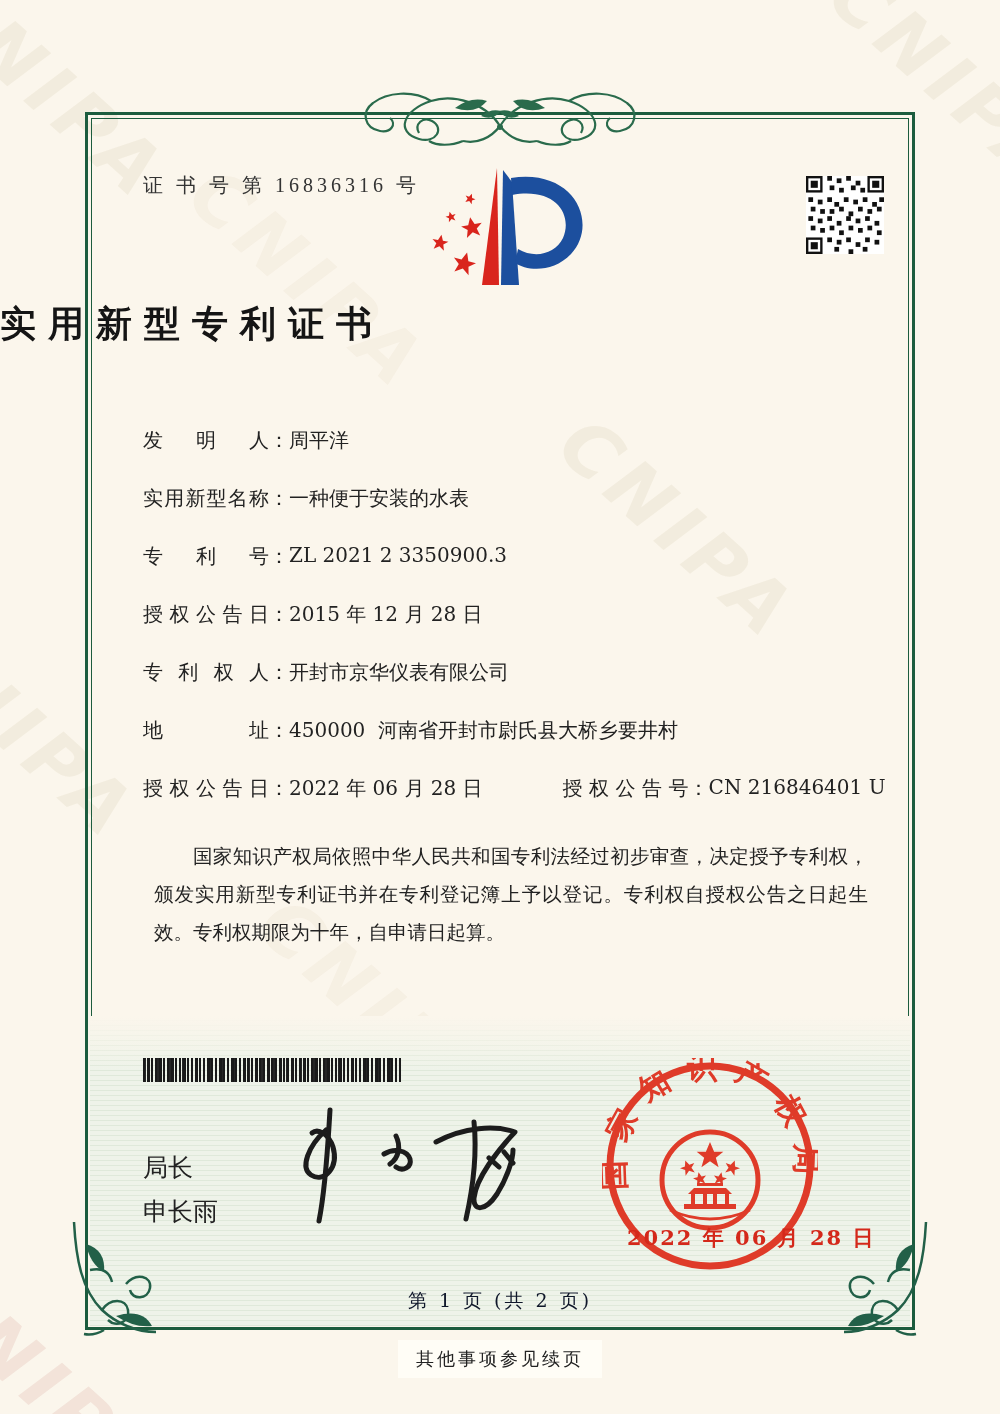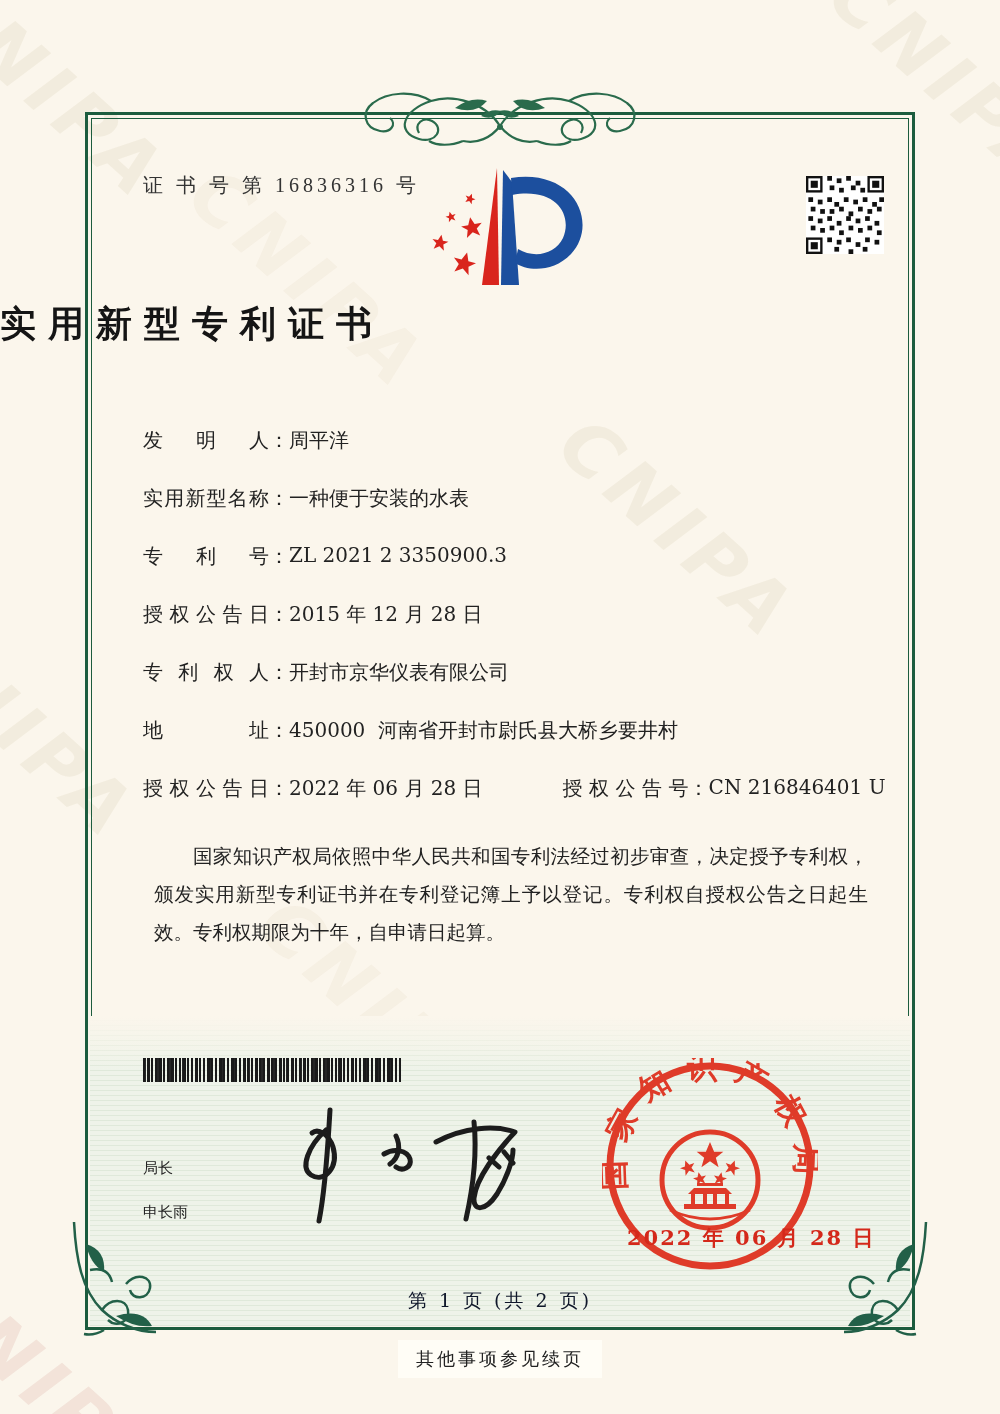--- a/index.html
+++ b/index.html
@@ -59,21 +59,21 @@
     font-size:19.5px;line-height:38px;text-align:justify;
   }
   .paras p{margin:12px;text-indent:2em;}
   .barcode{
     position:absolute;left:143px;top:1058px;width:258px;height:24px;z-index:2;
     background:
       repeating-linear-gradient(90deg,#1a1a1a 0 2px,rgba(0,0,0,0) 2px 4px),
       repeating-linear-gradient(90deg,#1a1a1a 0 1px,rgba(0,0,0,0) 1px 6px),
       repeating-linear-gradient(90deg,#262626 0 3px,rgba(0,0,0,0) 3px 13px);
   }
-  .signer{position:absolute;left:143px;top:1146px;z-index:2;font-size:15px;line-height:44px;color:#222;}
+  .signer{position:absolute;left:143px;top:1146px;z-index:2;font-size:25px;line-height:44px;color:#222;}
   .signature{position:absolute;left:268px;top:1102px;width:280px;height:130px;z-index:2;}
   .seal{position:absolute;left:602px;top:1058px;width:216px;height:216px;z-index:2;opacity:0.93;}
   .sealdate{
     position:absolute;left:627px;top:1224px;z-index:3;
     font-size:21px;letter-spacing:2px;color:#d4281a;font-weight:bold;white-space:pre;
   }
   .pageinfo{
     position:absolute;left:0;top:1288px;width:100%;text-align:center;z-index:2;
     font-size:19px;letter-spacing:3px;color:#0f172a;
   }

